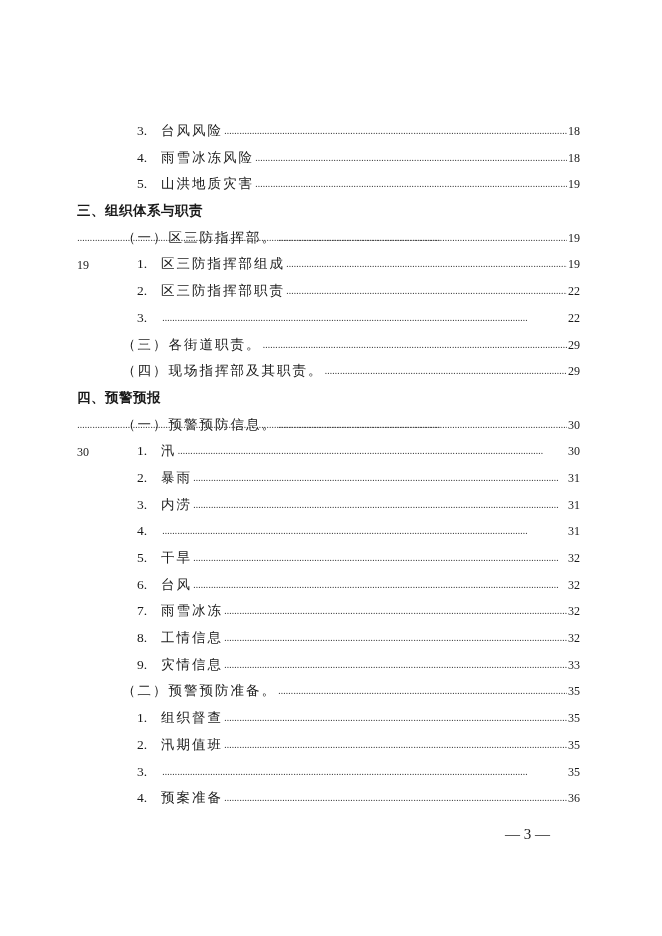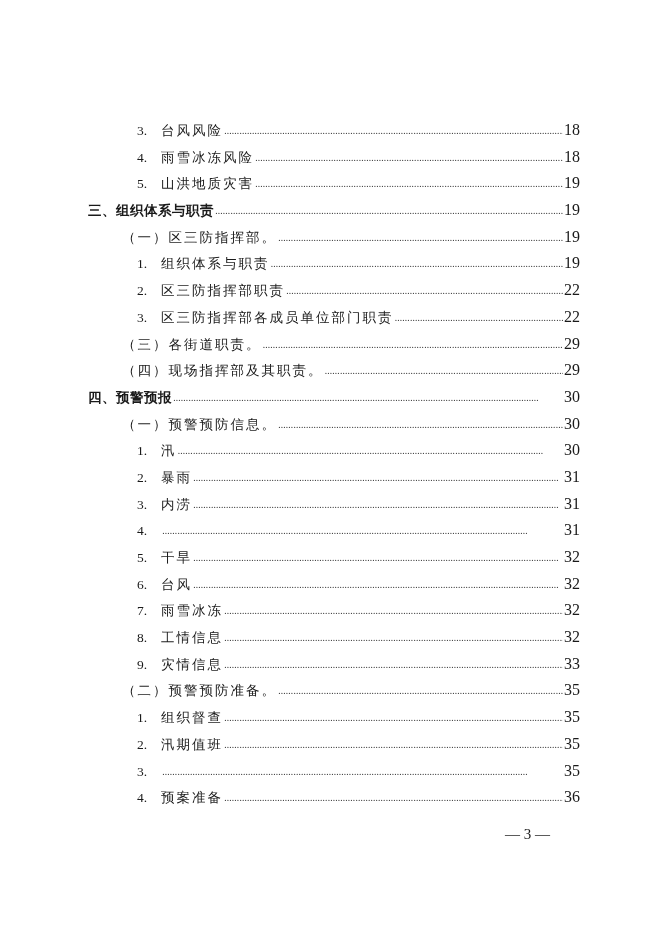--- a/index.html
+++ b/index.html
@@ -1,30 +1,30 @@
 <!DOCTYPE html>
 <html><head>
 <meta charset="utf-8">
 <style>
   html, body { margin: 0; padding: 0; background: #ffffff; }
   body { width: 662px; height: 936px; position: relative; overflow: hidden;
          font-family: "DejaVu Serif", "Liberation Serif", serif; color: #1a1a1a; }
   .toc { position: absolute; left: 0; top: 117px; width: 662px; }
   .row { position: relative; height: 26.7px; line-height: 26.7px; font-size: 13.5px; white-space: nowrap; }
   .row .inner { position: absolute; right: 82px; display: flex; align-items: baseline; }
-  .row.l1 .inner { left: 88px; }
+  .row.l1 .inner { left: 76px; flex-direction: column; }
   .row.l2 .inner { left: 122px; }
   .row.l3 .inner { left: 137px; }
   .num { display: inline-block; width: 24px; font-family: "Liberation Serif", serif; }
   .title { letter-spacing: 2px; text-align: right; }
   .row.l1 .title { font-family: "DejaVu Sans", "Liberation Sans", sans-serif; font-weight: bold; letter-spacing: 0.5px; }
   .leader { flex: 1; overflow: hidden; margin: 0 1px; position: relative; top: -1px; }
   .leader::before { content: ". . . . . . . . . . . . . . . . . . . . . . . . . . . . . . . . . . . . . . . . . . . . . . . . . . . . . . . . . . . . . . . . . . . . . . . . . . . . . . . . . . . . . . . . . . . . . . . . . . . . . . . . . . . . . . . . . . . . . . . . . . . . . . . . . . . . . . . . . . . . . . . . .";
     font-size: 9px; letter-spacing: -1.6px; color: #333; }
-  .page { font-family: "Liberation Serif", serif; font-size: 16px; text-align: left; }
+  .page { font-family: "Liberation Serif", serif; font-size: 12px; text-align: left; }
   .footer { position: absolute; top: 826px; left: 505px; font-family: "Liberation Serif", serif; font-size: 15px; }
 </style>
 </head>
 <body>
 
 <div class="toc">
   <div class="row l3">
       <div class="inner">
         <span class="num">3.</span>
         <span class="title">台风风险</span>
@@ -58,37 +58,36 @@
   <div class="row l2">
       <div class="inner">
         <span class="title">（一）区三防指挥部。</span>
         <span class="leader"></span>
         <span class="page">19</span>
       </div>
     </div>
   <div class="row l3">
       <div class="inner">
         <span class="num">1.</span>
-        <span class="title">组织体系与职责</span>
+        <span class="title">区三防指挥部组成</span>
         <span class="leader"></span>
         <span class="page">19</span>
       </div>
     </div>
   <div class="row l3">
       <div class="inner">
         <span class="num">2.</span>
         <span class="title">区三防指挥部职责</span>
         <span class="leader"></span>
         <span class="page">22</span>
       </div>
     </div>
   <div class="row l3">
       <div class="inner">
         <span class="num">3.</span>
-        <span class="title">区三防指挥部各成员单位部门职责</span>
         <span class="leader"></span>
         <span class="page">22</span>
       </div>
     </div>
   <div class="row l2">
       <div class="inner">
         <span class="title">（三）各街道职责。</span>
         <span class="leader"></span>
         <span class="page">29</span>
       </div>

